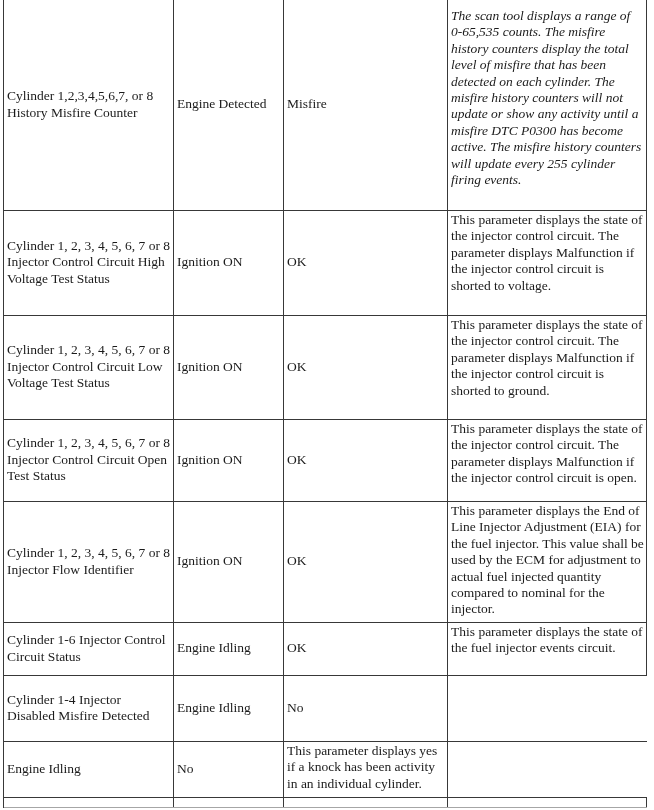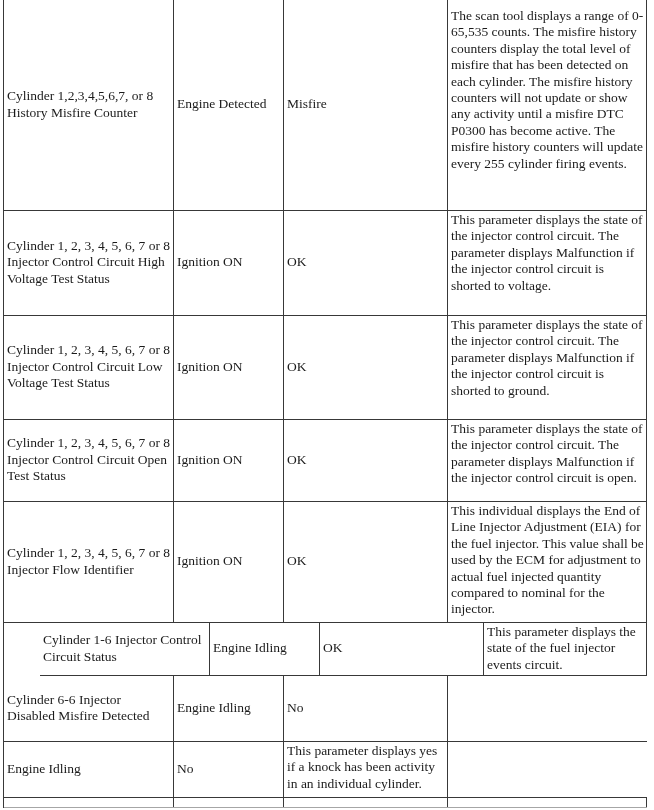--- a/index.html
+++ b/index.html
@@ -33,26 +33,26 @@
     display: flex;
     align-items: center;
     overflow: hidden;
   }
   .cell.desc {
     align-items: flex-start;
     padding-top: 1px;
   }
   
   .row.r0 { min-height: 210px; }
-  .row.r0 .cell.desc { padding-top: 8px; }
+  .row.r0 .cell.desc { padding-top: 8px; font-style: italic; }
   .row.r1 { min-height: 104px; }
   .row.r2 { min-height: 103px; }
   .row.r3 { min-height: 81px; }
   .row.r4 { min-height: 120px; }
-  .row.r5 { min-height: 52px; margin-left: 36px; }
+  .row.r5 { min-height: 52px; }
   .row.r6 { min-height: 65px; }
   .row.r7 { min-height: 55px; }
   .row.partial {
     min-height: 9px;
     border-bottom: 1px solid #a6a6a6;
   }
 </style>
 </head>
 <body>
 
@@ -84,32 +84,32 @@
       <div class="cell">Cylinder 1, 2, 3, 4, 5, 6, 7 or 8 Injector Control Circuit Open Test Status</div>
       <div class="cell">Ignition ON</div>
       <div class="cell">OK</div>
       <div class="cell desc">This parameter displays the state of the injector control circuit. The parameter displays Malfunction if the injector control circuit is open.</div>
     </div>
 
     <div class="row r4">
       <div class="cell">Cylinder 1, 2, 3, 4, 5, 6, 7 or 8 Injector Flow Identifier</div>
       <div class="cell">Ignition ON</div>
       <div class="cell">OK</div>
-      <div class="cell desc">This individual displays the End of Line Injector Adjustment (EIA) for the fuel injector. This value shall be used by the ECM for adjustment to actual fuel injected quantity compared to nominal for the injector.</div>
+      <div class="cell desc">This parameter displays the End of Line Injector Adjustment (EIA) for the fuel injector. This value shall be used by the ECM for adjustment to actual fuel injected quantity compared to nominal for the injector.</div>
     </div>
 
     <div class="row r5">
       <div class="cell">Cylinder 1-6 Injector Control Circuit Status</div>
       <div class="cell">Engine Idling</div>
       <div class="cell">OK</div>
       <div class="cell desc">This parameter displays the state of the fuel injector events circuit.</div>
     </div>
 
     <div class="row r6">
-      <div class="cell">Cylinder 6-6 Injector Disabled Misfire Detected</div>
+      <div class="cell">Cylinder 1-4 Injector Disabled Misfire Detected</div>
       <div class="cell">Engine Idling</div>
       <div class="cell">No</div>
     </div>
 
     <div class="row r7">
       <div class="cell">Engine Idling</div>
       <div class="cell">No</div>
       <div class="cell desc">This parameter displays yes if a knock has been activity in an individual cylinder.</div>
     </div>
 

